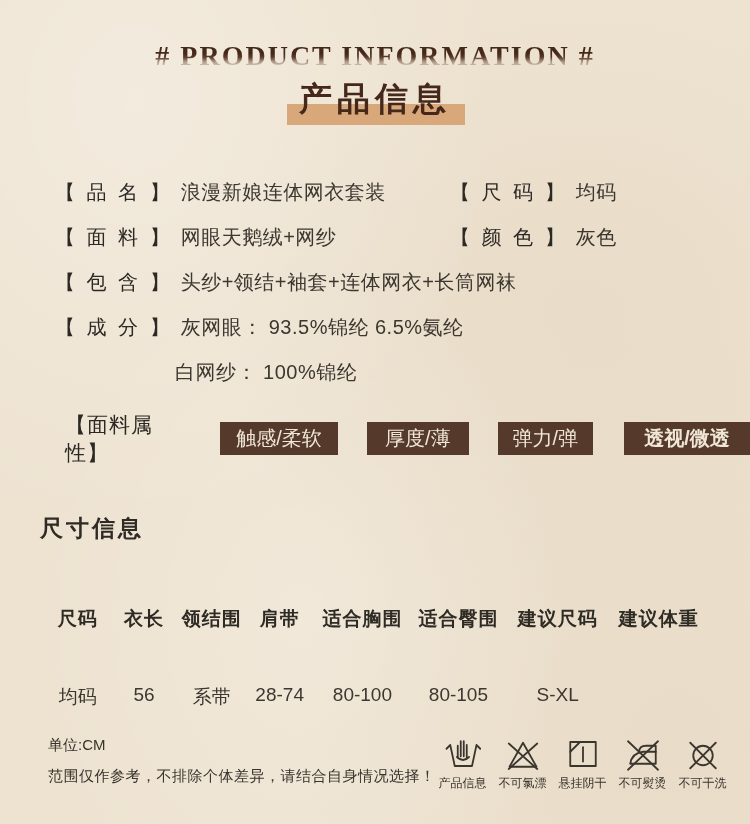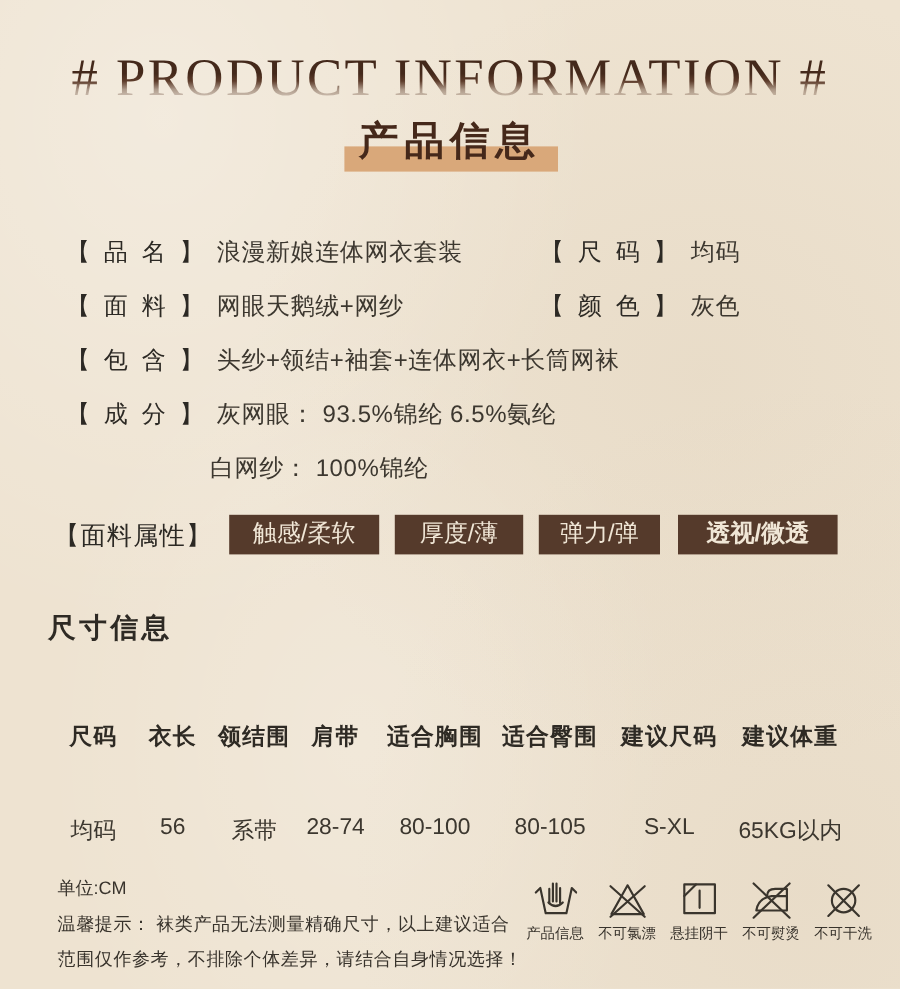--- a/index.html
+++ b/index.html
@@ -11,41 +11,41 @@
       radial-gradient(ellipse at 18% 12%, rgba(255,255,255,0.28), transparent 42%),
       radial-gradient(ellipse at 78% 38%, rgba(213,196,170,0.22), transparent 46%),
       radial-gradient(ellipse at 40% 75%, rgba(255,255,255,0.18), transparent 42%),
       radial-gradient(ellipse at 90% 90%, rgba(210,192,165,0.20), transparent 40%),
       #eee3d1;
   }
   header { padding-top:40px; text-align:center; }
   .title-en {
     margin:0;
     font-family:"Liberation Serif","DejaVu Serif",serif;
-    font-size:44px; font-weight:400; letter-spacing:2px; line-height:1.15;
+    font-size:28px; font-weight:700; letter-spacing:2px; line-height:1.15;
     background:linear-gradient(180deg,#44291b 0%,#44291b 42%,#5d3c2b 54%,rgba(93,60,43,0.45) 68%,rgba(120,90,70,0.12) 88%,rgba(130,100,80,0) 100%);
     -webkit-background-clip:text; background-clip:text; color:transparent;
   }
   .title-cn-wrap { text-align:center; margin-top:8px; }
   .title-cn {
     display:inline-block; position:relative; margin:0;
     font-family:"Liberation Serif","DejaVu Serif",serif;
     font-size:33px; font-weight:700; letter-spacing:5px; color:#45281a; line-height:1.2;
   }
   .title-bar { position:absolute; left:-12px; right:-14px; bottom:-5px; height:21px; background:#d9a87a; }
   .title-txt { position:relative; }
 
   .specs { margin:50px 0 0 55px; }
   .spec-row { height:45px; display:flex; align-items:center; position:relative; font-size:20px; }
   .spec-label { color:#2c2924; letter-spacing:3px; margin-right:8px; font-weight:500; white-space:pre; }
   .spec-value { color:#3c372f; letter-spacing:0.5px; }
   .spec-right { position:absolute; left:395px; top:0; height:45px; display:flex; align-items:center; }
   .indent { margin-left:120px; }
 
-  .fabric-row { margin:16px 0 0 45px; display:flex; align-items:center; }
+  .fabric-row { margin:16px 0 0 65px; display:flex; align-items:center;gap:16px; }
   .fabric-label { font-size:21px; color:#2c2924; font-weight:500; letter-spacing:1px; }
   .badge {
     display:inline-block; background:#553a2b; color:#f0e6d6;
     font-size:20px; line-height:33px; height:33px; text-align:center; margin-left:13px;
   }
   .badge.b0 { width:107px; } .badge.b1 { width:125px; margin-left:14px; }
   .badge.b2 { width:101px; margin-left:13px; } .badge.b3 { width:133px; margin-left:15px;font-weight:bold; }
 
   .size-title { margin:46px 0 0 40px; font-size:23px; font-weight:700; color:#2e2a24; letter-spacing:3px; }
   .size-table { margin:26px 40px 0 48px; }
@@ -132,28 +132,26 @@
       <span class="td c7">建议体重</span>
     </div>
     <div class="tr vals">
       <span class="td c0">均码</span>
       <span class="td c1">56</span>
       <span class="td c2">系带</span>
       <span class="td c3">28-74</span>
       <span class="td c4">80-100</span>
       <span class="td c5">80-105</span>
       <span class="td c6">S-XL</span>
-      <span class="td c7">65KG以内</span>
     </div>
   </section>
 
   <section class="bottom">
     <div class="notes">
       <div class="unit">单位:CM</div>
-      <div class="tip">温馨提示： 袜类产品无法测量精确尺寸，以上建议适合</div>
       <div class="tip">范围仅作参考，不排除个体差异，请结合自身情况选择！</div>
     </div>
     <div class="care">
       <div class="care-item">
         <svg viewBox="0 0 48 48" fill="none" stroke="#3a352d" stroke-width="2.4" stroke-linecap="round" stroke-linejoin="round">
           <path d="M2 17 L7 12 L13 40 H36 L42 12 L47 17"></path>
           <path d="M17 29 V13 M21 27 V7 M25 27 V7 M29 29 V12"></path>
           <path d="M16 28 Q24 36 32 28"></path>
         </svg>
         <span class="care-label">产品信息</span>

